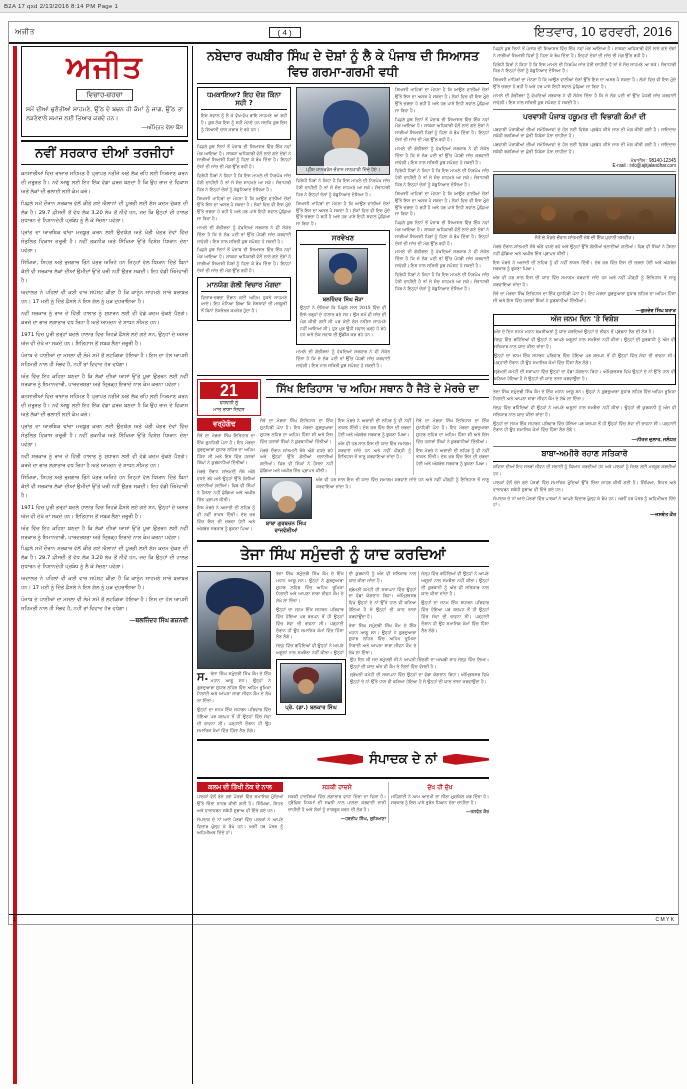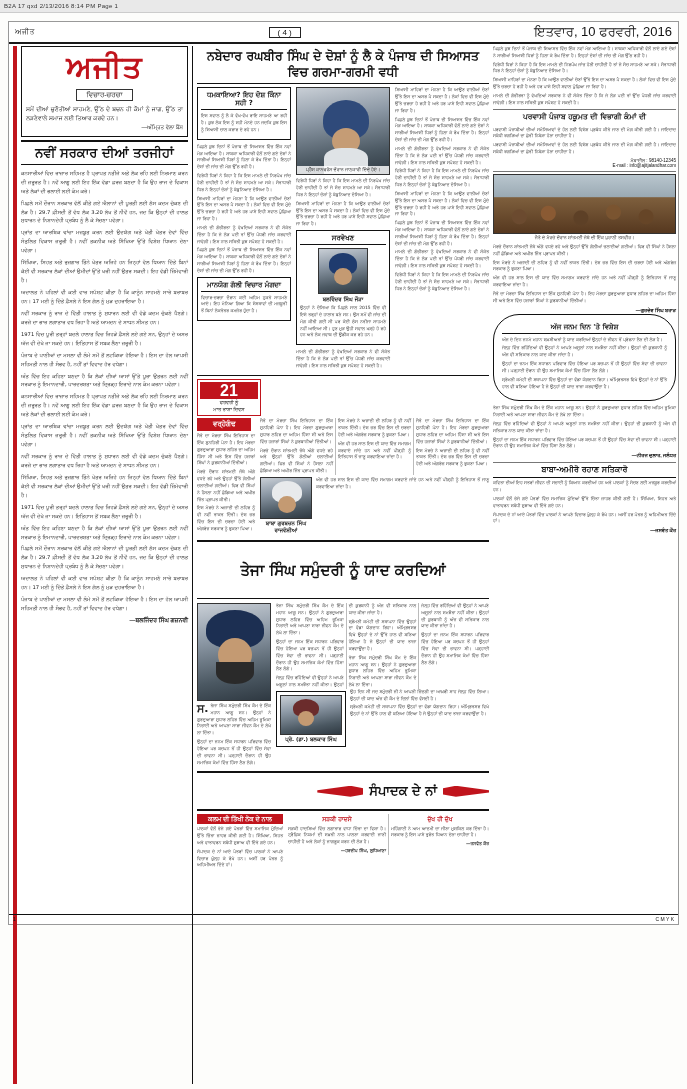--- a/index.html
+++ b/index.html
@@ -87,21 +87,21 @@
   }
   .head-ellipse{
     position:absolute;border-radius:50%;
   }
   .rulehead{
     font-family:"DejaVu Sans",sans-serif;font-weight:bold;font-size:10.5px;color:#111;
     border-top:1px solid #111;border-bottom:1px solid #111;text-align:center;padding:2px 0;margin:3px 0;
   }
   .bigband{
     font-family:"DejaVu Sans",sans-serif;font-weight:bold;font-size:15px;color:#111;
-    text-align:center;border-top:2px solid #111;border-bottom:1px solid #111;padding:19px 0;margin:4px 0 4px;
+    text-align:center;border-top:2px solid #111;border-bottom:1px solid #111;padding:3px 0;margin:4px 0 4px;
   }
   .caption-small{font-size:4.6px;text-align:center;color:#222;line-height:1.3;margin-top:1px;}
   .mini{font-size:4.4px;line-height:1.55;text-align:justify;font-family:"DejaVu Sans",sans-serif;color:#222;}
   .mini p{margin:0 0 2px;}
   .letters-head{
     display:flex;align-items:center;justify-content:flex-end;gap:6px;
     border-top:2px solid #111;border-bottom:2px solid #111;padding:10px 0;margin:3px 0;
   }
   .letters-head .t{
     font-family:"DejaVu Sans",sans-serif;font-weight:bold;font-size:13px;color:#111;
@@ -261,20 +261,23 @@
       </div>
 
       <div class="sep"></div>
 
       <div style="display:flex;gap:5px;align-items:flex-start;">
         <div style="width:58px;border:1px solid #c0141c;padding:2px;text-align:center;">
           <div style="background:#c0141c;color:#fff;font-size:16px;font-weight:bold;line-height:1.1;">21</div>
           <div style="font-size:5px;color:#111;">ਫਰਵਰੀ ਨੂੰ</div>
           <div style="font-size:5px;color:#111;">ਮਾਤ ਭਾਸ਼ਾ ਦਿਵਸ</div>
         </div>
+        <div style="flex:1;">
+          <div class="rulehead" style="margin-top:0">ਸਿੱਖ ਇਤਿਹਾਸ 'ਚ ਅਹਿਮ ਸਥਾਨ ਹੈ ਜੈਤੋ ਦੇ ਮੋਰਚੇ ਦਾ</div>
+        </div>
       </div>
 
       <div style="display:flex;gap:5px;margin-top:2px;">
         <div style="width:58px;">
           <div class="mini">
             <p><span class="tag-red">ਵਰ੍ਹੇਗੰਢ</span></p>
             <p>ਜੈਤੋ ਦਾ ਮੋਰਚਾ ਸਿੱਖ ਇਤਿਹਾਸ ਦਾ ਇੱਕ ਸੁਨਹਿਰੀ ਪੰਨਾ ਹੈ। ਇਹ ਮੋਰਚਾ ਗੁਰਦੁਆਰਾ ਸੁਧਾਰ ਲਹਿਰ ਦਾ ਅਹਿਮ ਹਿੱਸਾ ਸੀ ਅਤੇ ਇਸ ਵਿੱਚ ਹਜ਼ਾਰਾਂ ਸਿੰਘਾਂ ਨੇ ਕੁਰਬਾਨੀਆਂ ਦਿੱਤੀਆਂ।</p>
             <p>ਮੋਰਚੇ ਦੌਰਾਨ ਸ਼ਾਂਤਮਈ ਜੱਥੇ ਅੱਗੇ ਵਧਦੇ ਰਹੇ ਅਤੇ ਉਨ੍ਹਾਂ ਉੱਤੇ ਗੋਲੀਆਂ ਚਲਾਈਆਂ ਗਈਆਂ। ਫਿਰ ਵੀ ਸਿੰਘਾਂ ਨੇ ਹੌਸਲਾ ਨਹੀਂ ਛੱਡਿਆ ਅਤੇ ਅਖੀਰ ਜਿੱਤ ਪ੍ਰਾਪਤ ਕੀਤੀ।</p>
             <p>ਇਸ ਮੋਰਚੇ ਨੇ ਅਜ਼ਾਦੀ ਦੀ ਲਹਿਰ ਨੂੰ ਵੀ ਨਵੀਂ ਤਾਕਤ ਦਿੱਤੀ। ਦੇਸ਼ ਭਰ ਵਿੱਚ ਇਸ ਦੀ ਚਰਚਾ ਹੋਈ ਅਤੇ ਅੰਗਰੇਜ਼ ਸਰਕਾਰ ਨੂੰ ਝੁਕਣਾ ਪਿਆ।</p>
           </div>
@@ -395,21 +398,21 @@
 
       <div class="mini" style="margin-top:3px">
         <p>ਮੋਰਚੇ ਦੌਰਾਨ ਸ਼ਾਂਤਮਈ ਜੱਥੇ ਅੱਗੇ ਵਧਦੇ ਰਹੇ ਅਤੇ ਉਨ੍ਹਾਂ ਉੱਤੇ ਗੋਲੀਆਂ ਚਲਾਈਆਂ ਗਈਆਂ। ਫਿਰ ਵੀ ਸਿੰਘਾਂ ਨੇ ਹੌਸਲਾ ਨਹੀਂ ਛੱਡਿਆ ਅਤੇ ਅਖੀਰ ਜਿੱਤ ਪ੍ਰਾਪਤ ਕੀਤੀ।</p>
         <p>ਇਸ ਮੋਰਚੇ ਨੇ ਅਜ਼ਾਦੀ ਦੀ ਲਹਿਰ ਨੂੰ ਵੀ ਨਵੀਂ ਤਾਕਤ ਦਿੱਤੀ। ਦੇਸ਼ ਭਰ ਵਿੱਚ ਇਸ ਦੀ ਚਰਚਾ ਹੋਈ ਅਤੇ ਅੰਗਰੇਜ਼ ਸਰਕਾਰ ਨੂੰ ਝੁਕਣਾ ਪਿਆ।</p>
         <p>ਅੱਜ ਵੀ ਹਰ ਸਾਲ ਇਸ ਦੀ ਯਾਦ ਵਿੱਚ ਸਮਾਗਮ ਕਰਵਾਏ ਜਾਂਦੇ ਹਨ ਅਤੇ ਨਵੀਂ ਪੀੜ੍ਹੀ ਨੂੰ ਇਤਿਹਾਸ ਤੋਂ ਜਾਣੂ ਕਰਵਾਇਆ ਜਾਂਦਾ ਹੈ।</p>
         <p>ਜੈਤੋ ਦਾ ਮੋਰਚਾ ਸਿੱਖ ਇਤਿਹਾਸ ਦਾ ਇੱਕ ਸੁਨਹਿਰੀ ਪੰਨਾ ਹੈ। ਇਹ ਮੋਰਚਾ ਗੁਰਦੁਆਰਾ ਸੁਧਾਰ ਲਹਿਰ ਦਾ ਅਹਿਮ ਹਿੱਸਾ ਸੀ ਅਤੇ ਇਸ ਵਿੱਚ ਹਜ਼ਾਰਾਂ ਸਿੰਘਾਂ ਨੇ ਕੁਰਬਾਨੀਆਂ ਦਿੱਤੀਆਂ।</p>
       </div>
 
       <div style="text-align:right;font-size:5px;font-weight:bold;">—ਗੁਰਦੇਵ ਸਿੰਘ ਬਰਾੜ</div>
 
-      <div class="boxed" style="padding:8px;border-radius:26px;">
+      <div class="boxed" style="padding:0;">
         <div class="box-title" style="font-size:7px;">ਅੱਜ ਜਨਮ ਦਿਨ 'ਤੇ ਵਿਸ਼ੇਸ਼</div>
         <div class="mini">
           <p>ਅੱਜ ਦੇ ਦਿਨ ਜਨਮੇ ਮਹਾਨ ਸ਼ਖ਼ਸੀਅਤਾਂ ਨੂੰ ਯਾਦ ਕਰਦਿਆਂ ਉਨ੍ਹਾਂ ਦੇ ਜੀਵਨ ਤੋਂ ਪ੍ਰੇਰਨਾ ਲੈਣ ਦੀ ਲੋੜ ਹੈ।</p>
           <p>ਜੇਲ੍ਹ ਵਿੱਚ ਰਹਿੰਦਿਆਂ ਵੀ ਉਨ੍ਹਾਂ ਨੇ ਆਪਣੇ ਅਸੂਲਾਂ ਨਾਲ ਸਮਝੌਤਾ ਨਹੀਂ ਕੀਤਾ। ਉਨ੍ਹਾਂ ਦੀ ਕੁਰਬਾਨੀ ਨੂੰ ਅੱਜ ਵੀ ਸਤਿਕਾਰ ਨਾਲ ਯਾਦ ਕੀਤਾ ਜਾਂਦਾ ਹੈ।</p>
           <p>ਉਨ੍ਹਾਂ ਦਾ ਜਨਮ ਇੱਕ ਸਧਾਰਨ ਪਰਿਵਾਰ ਵਿੱਚ ਹੋਇਆ ਪਰ ਬਚਪਨ ਤੋਂ ਹੀ ਉਨ੍ਹਾਂ ਵਿੱਚ ਸੇਵਾ ਦੀ ਭਾਵਨਾ ਸੀ। ਪੜ੍ਹਾਈ ਦੌਰਾਨ ਹੀ ਉਹ ਸਮਾਜਿਕ ਕੰਮਾਂ ਵਿੱਚ ਹਿੱਸਾ ਲੈਣ ਲੱਗੇ।</p>
           <p>ਸ਼੍ਰੋਮਣੀ ਕਮੇਟੀ ਦੀ ਸਥਾਪਨਾ ਵਿੱਚ ਉਨ੍ਹਾਂ ਦਾ ਵੱਡਾ ਯੋਗਦਾਨ ਰਿਹਾ। ਅੰਮ੍ਰਿਤਸਰ ਵਿਖੇ ਉਨ੍ਹਾਂ ਦੇ ਨਾਂ ਉੱਤੇ ਹਾਲ ਵੀ ਬਣਿਆ ਹੋਇਆ ਹੈ ਜੋ ਉਨ੍ਹਾਂ ਦੀ ਯਾਦ ਤਾਜ਼ਾ ਕਰਵਾਉਂਦਾ ਹੈ।</p>
         </div>
       </div>
 
       <div class="mini">

